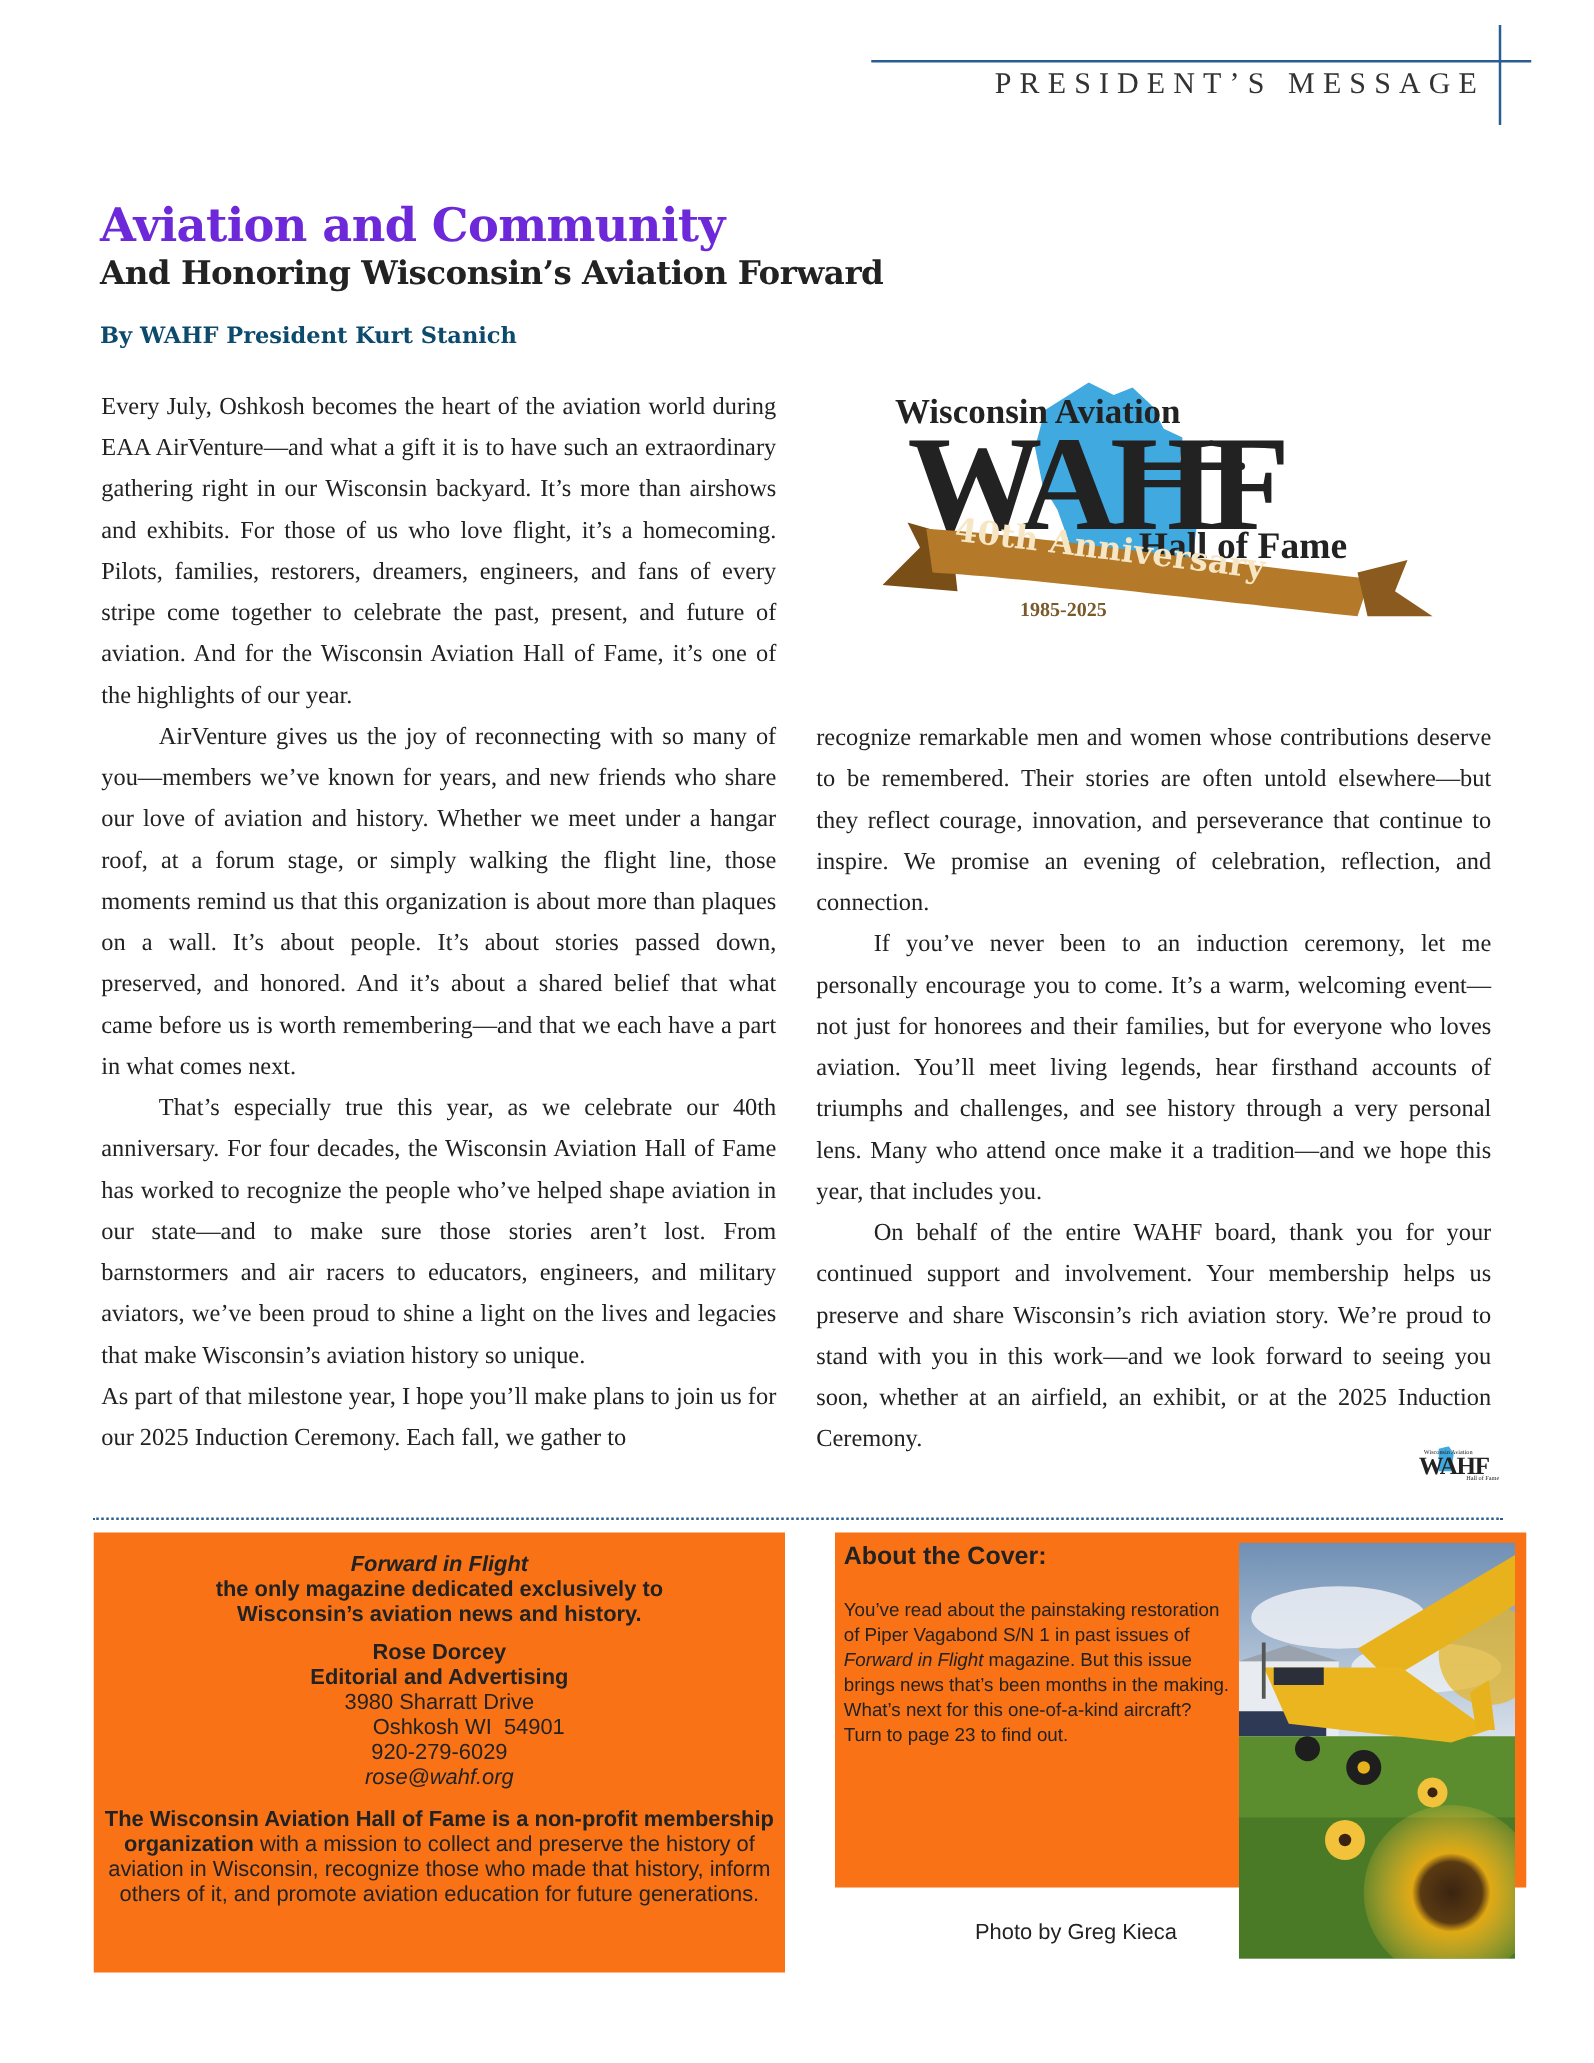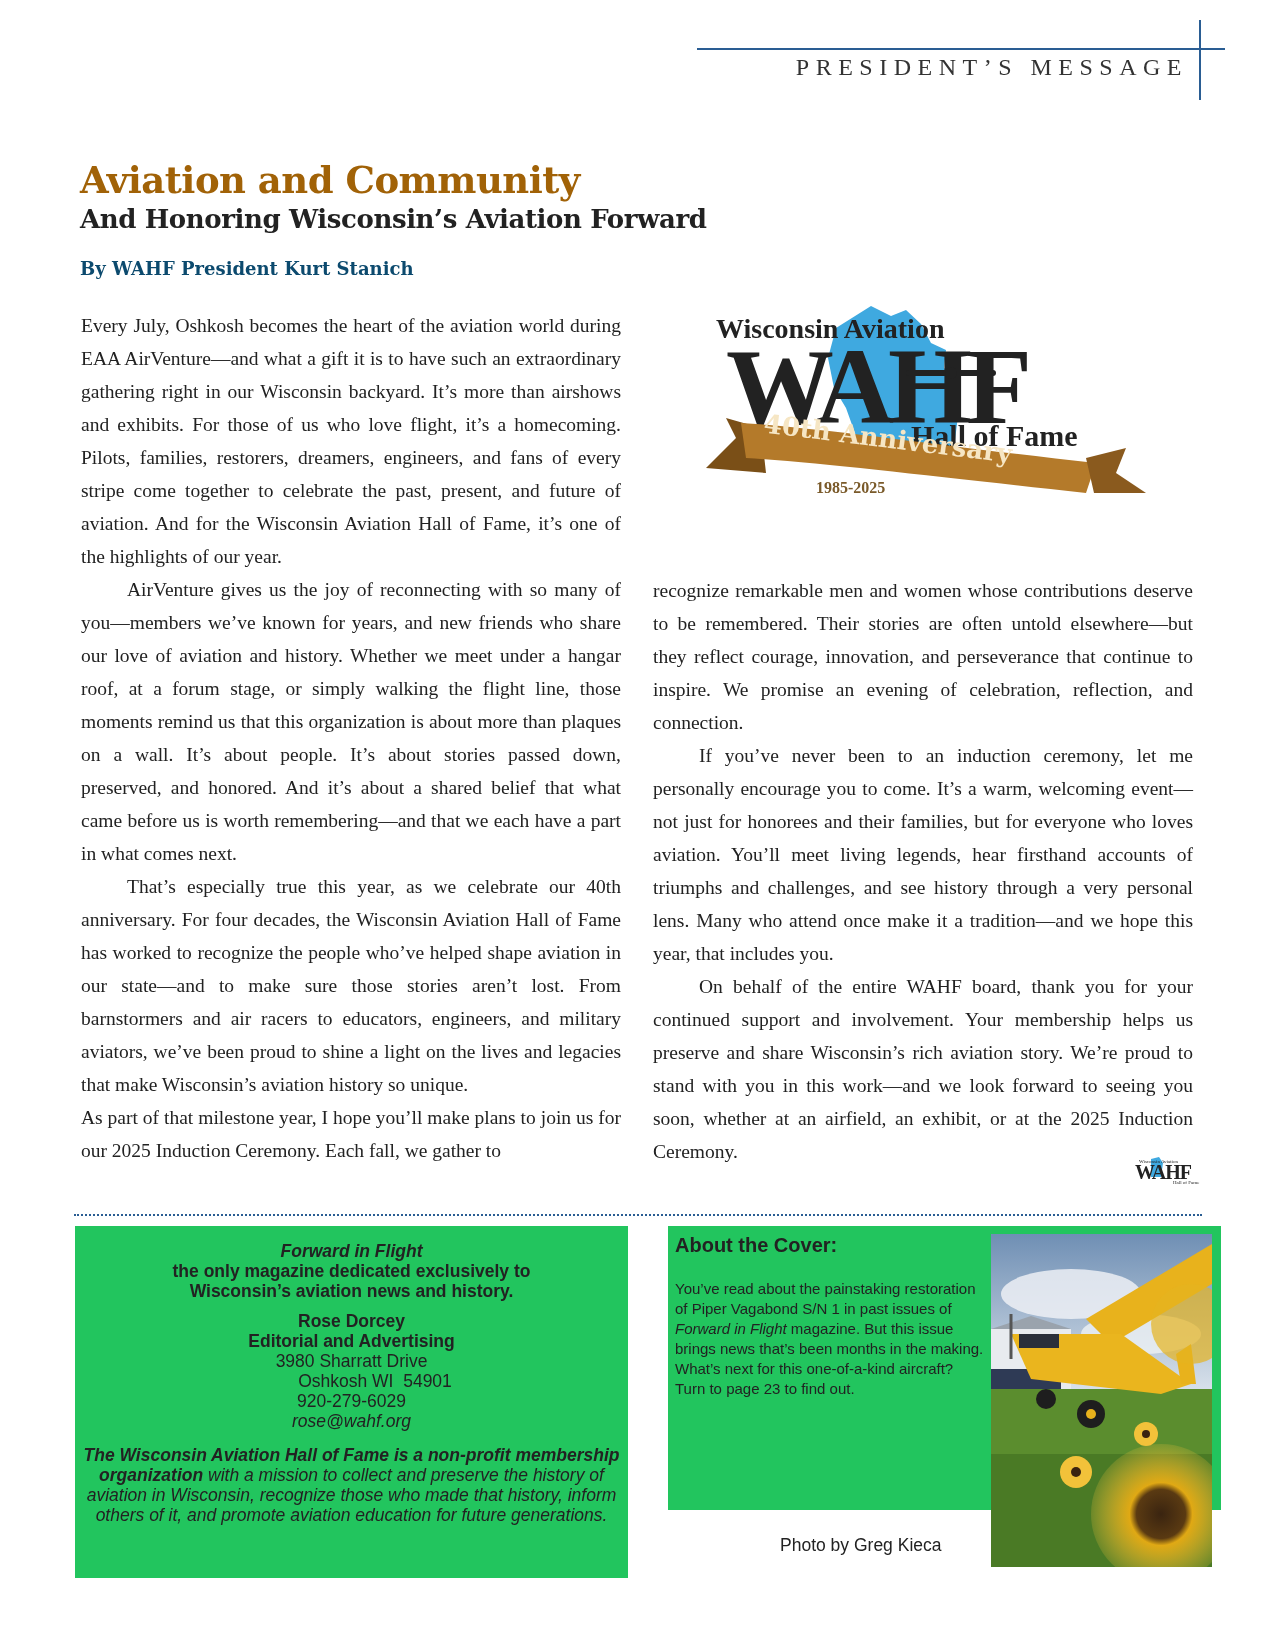--- a/index.html
+++ b/index.html
@@ -4,49 +4,49 @@
 <style>
   html, body { margin: 0; padding: 0; background: #ffffff; }
   body { width: 1275px; height: 1650px; position: relative; overflow: hidden; font-family: "Liberation Serif", serif; color: #222; }
 
   
   .hdr-line { position: absolute; left: 697px; top: 48px; width: 528px; height: 2px; background: #2a5d93; }
   .hdr-vline { position: absolute; left: 1199px; top: 20px; width: 2px; height: 80px; background: #2a5d93; }
   .hdr-section { position: absolute; left: 700px; top: 54px; width: 488px; text-align: right; font-family: "Liberation Serif", serif; font-size: 24px; letter-spacing: 6.5px; color: #333; }
 
   
-  .title { position: absolute; left: 80px; top: 158px; font-family: "DejaVu Serif", serif; font-weight: bold; font-size: 37px; color: #a16207; letter-spacing: -0.5px; }
+  .title { position: absolute; left: 80px; top: 158px; font-family: "DejaVu Serif", serif; font-weight: bold; font-size: 37px; color: #6d28d9; letter-spacing: -0.5px; }
   .subtitle { position: absolute; left: 80px; top: 204px; font-family: "DejaVu Serif", serif; font-weight: bold; font-size: 26px; color: #222; letter-spacing: -0.4px; }
   .byline { position: absolute; left: 80px; top: 258px; font-family: "DejaVu Serif", serif; font-weight: bold; font-size: 18px; color: #0c4a6e; }
 
   
   .col { position: absolute; font-family: "Liberation Serif", serif; font-size: 19.5px; line-height: 33px; text-align: justify; color: #222; }
   .col p { margin: 0; }
   .col p.indent { text-indent: 46px; }
   .col-left-top { left: 81px; top: 309px; width: 540px; }
   .col-right { left: 653px; top: 574px; width: 540px; }
 
   
   .logo { position: absolute; left: 706px; top: 298px; width: 460px; height: 220px; }
 
   .small-logo { position: absolute; left: 1133px; top: 1157px; width: 68px; height: 28px; }
 
   
   .sep { position: absolute; left: 74px; top: 1214px; width: 1128px; height: 0; border-top: 2px dotted #2a5d93; }
 
   
-  .panel { position: absolute; background: #22c55e; font-family: "Liberation Sans", sans-serif; color: #222; }
+  .panel { position: absolute; background: #f97316; font-family: "Liberation Sans", sans-serif; color: #222; }
   .panel-left { left: 75px; top: 1226px; width: 553px; height: 352px; text-align: center; font-size: 17.5px; line-height: 20px; }
   .panel-right { left: 668px; top: 1226px; width: 553px; height: 284px; }
 
   .pl-block { margin-top: 16px; }
   .pl-block .it { font-style: italic; }
   .pl-block .b { font-weight: bold; }
   .pl-block2 { margin-top: 10px; }
-  .pl-block3 { margin-top: 14px; padding: 0 8px; font-style: italic; }
+  .pl-block3 { margin-top: 14px; padding: 0 8px; }
 
   .cover-head { position: absolute; left: 7px; top: 8px; font-size: 20px; font-weight: bold; }
   .cover-text { position: absolute; left: 7px; top: 53px; width: 310px; font-size: 15px; line-height: 20px; }
   .cover-credit { position: absolute; left: 112px; top: 309px; font-size: 17.5px; font-weight: normal; }
   .cover-photo { position: absolute; left: 323px; top: 8px; width: 221px; height: 333px; overflow: hidden; }
 </style>
 </head>
 <body>
 
 <div class="hdr-line"></div>

